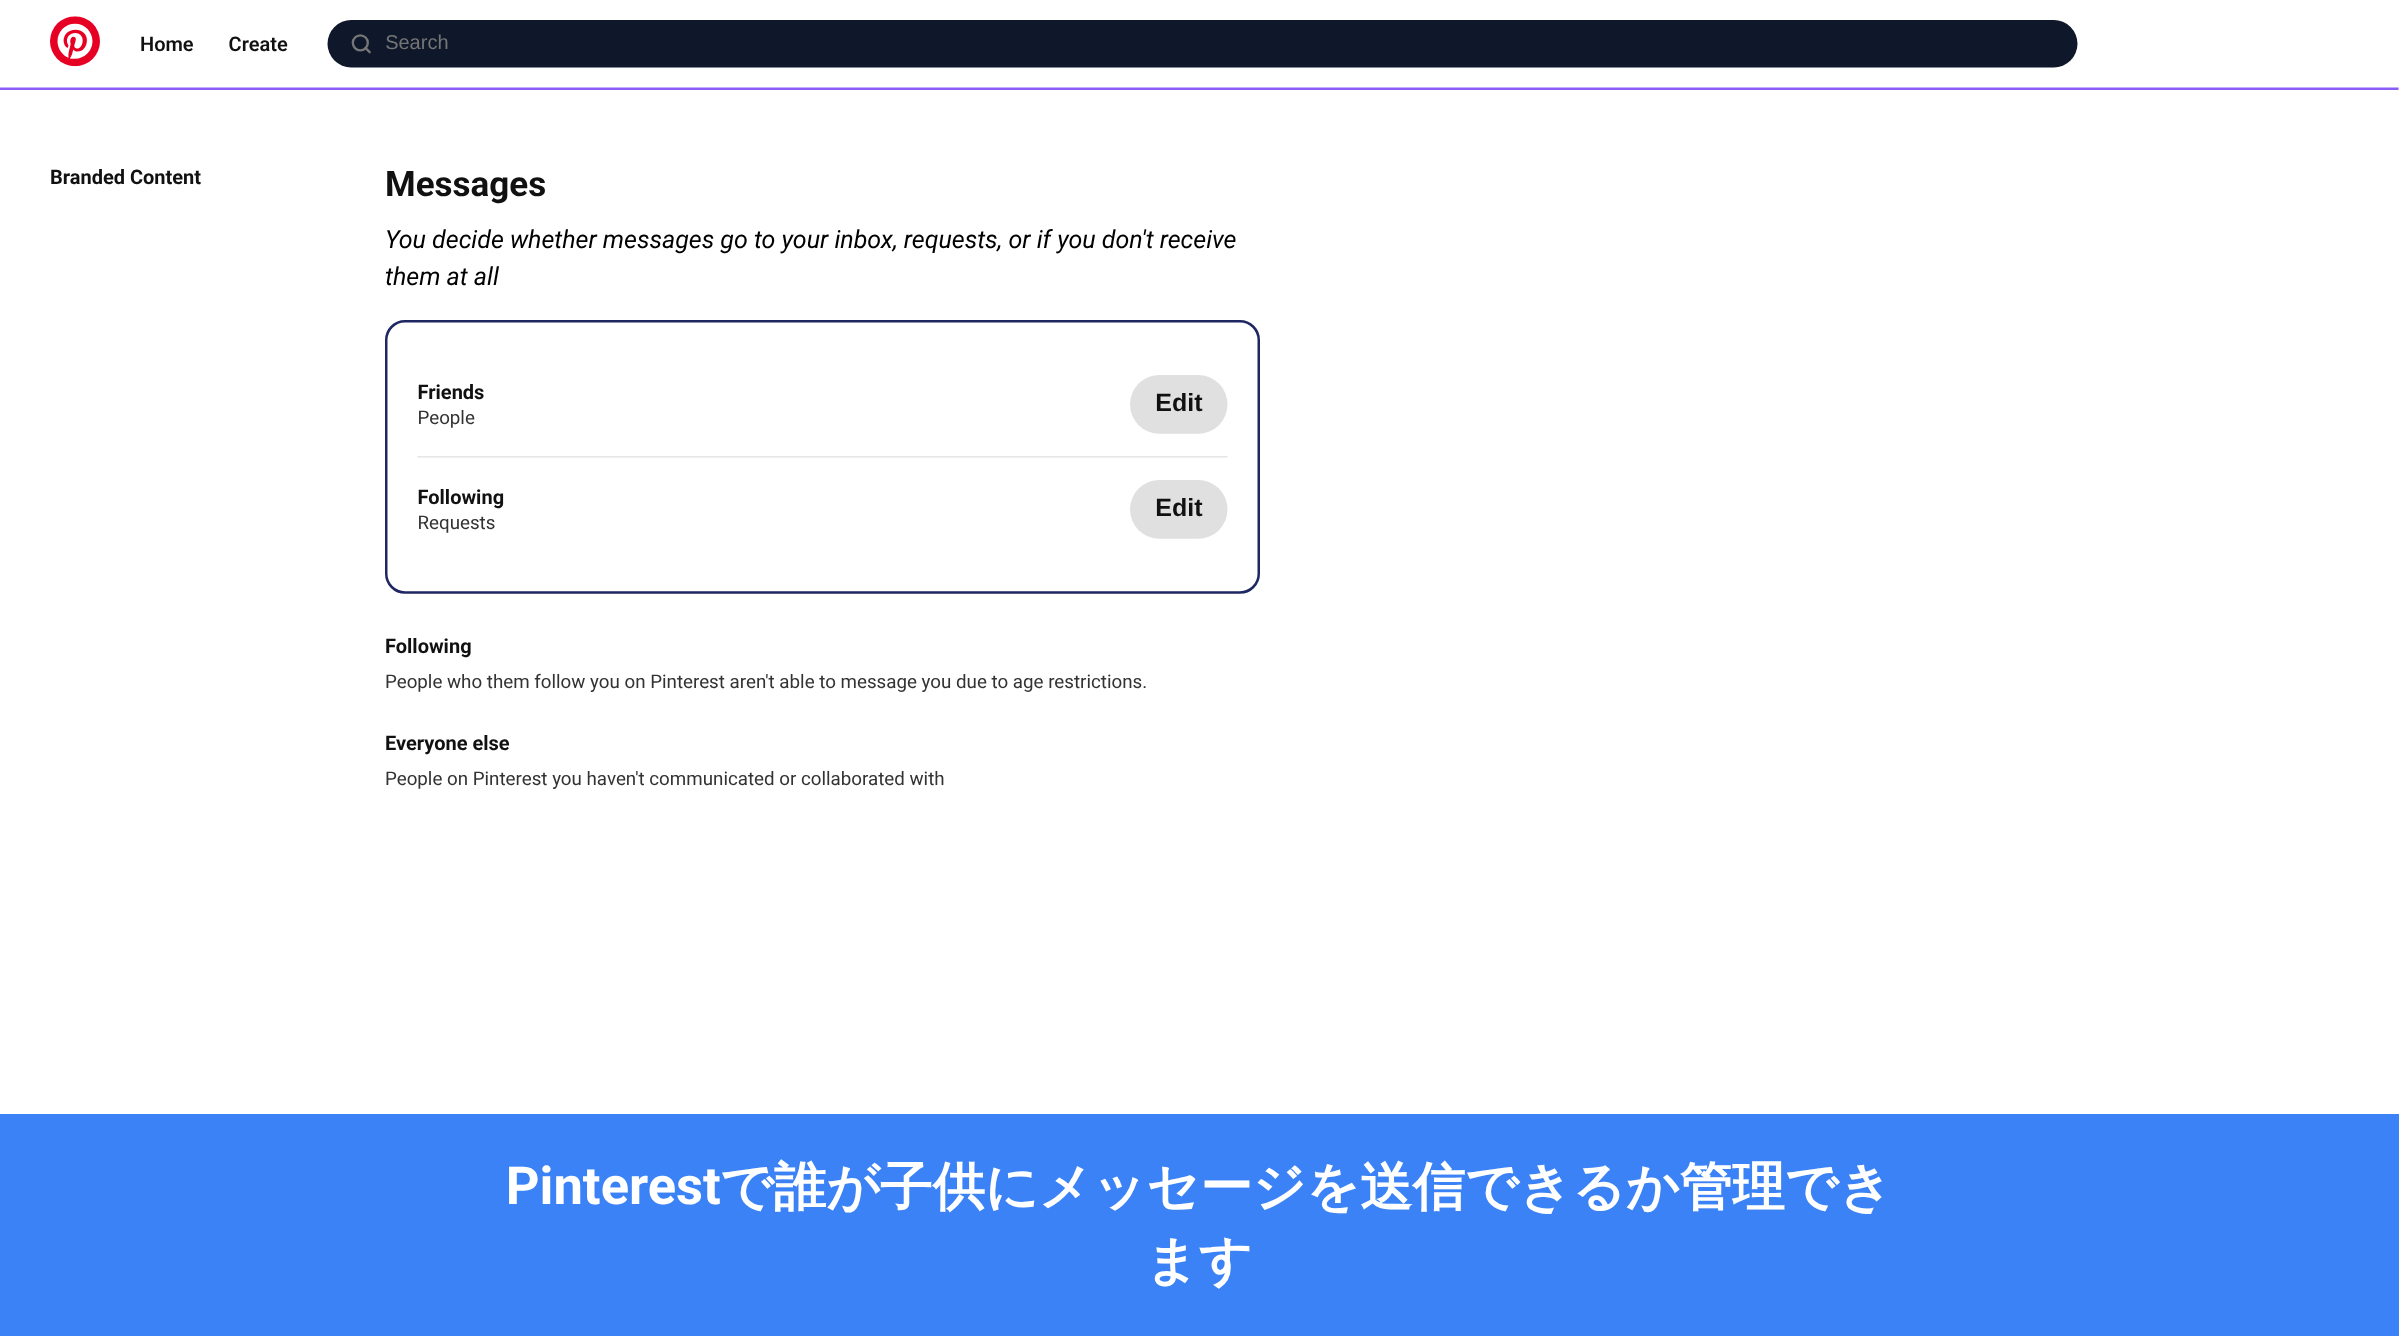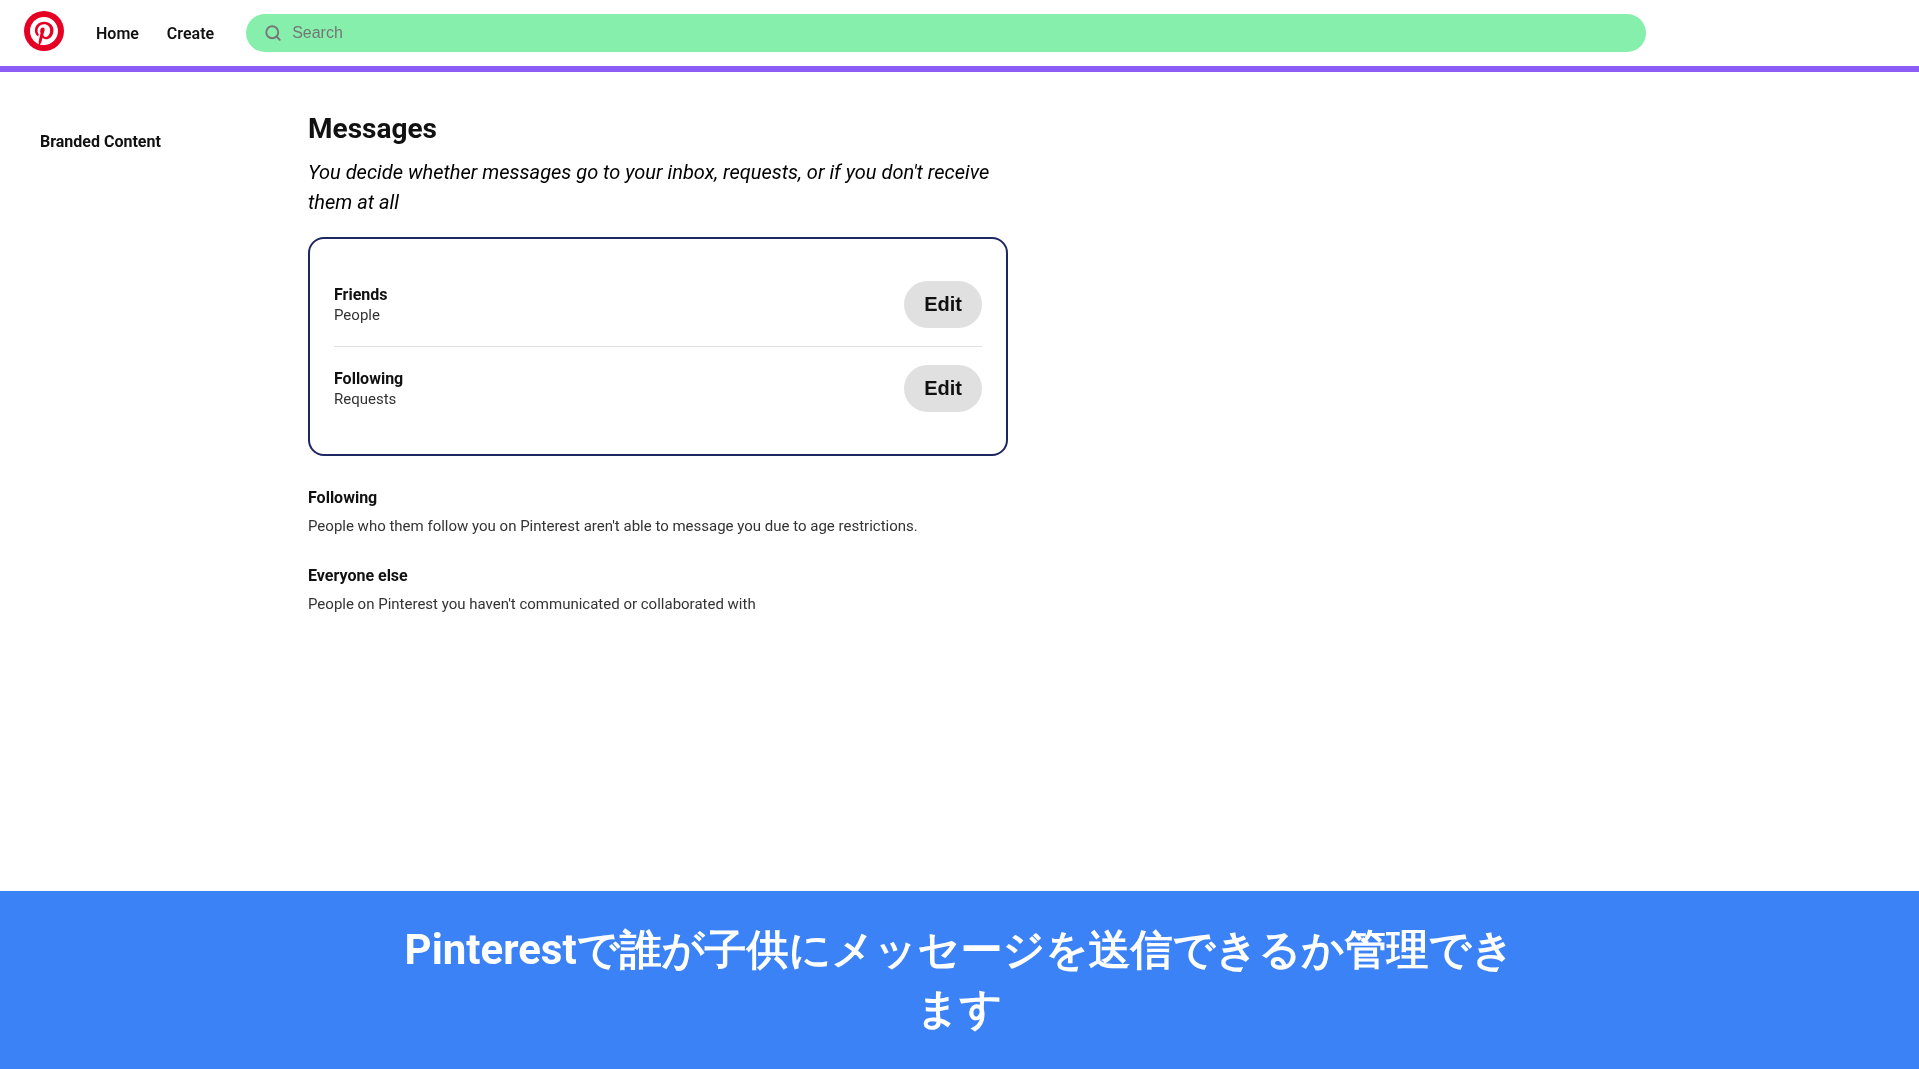--- a/index.html
+++ b/index.html
@@ -13,22 +13,22 @@
       background: #fff;
       width: 1919px;
       min-height: 1069px;
       overflow-x: hidden;
     }
 
     
     .header {
       display: flex;
       align-items: center;
-      padding: 10px 24px;
-      border-bottom: 6px solid #8b5cf6;
+      padding: 10px 40px;
+      border-bottom: 2px solid #8b5cf6;
       background: #fff;
       height: 72px;
       gap: 20px;
     }
 
     .pinterest-logo {
       width: 40px;
       height: 40px;
       flex-shrink: 0;
     }
@@ -39,21 +39,21 @@
       color: #111;
       cursor: pointer;
       padding: 8px 12px;
       border-radius: 24px;
       text-decoration: none;
     }
 
     .search-bar {
       display: flex;
       align-items: center;
-      background: #86efac;
+      background: #0f172a;
       border-radius: 24px;
       padding: 10px 18px;
       flex: 1;
       gap: 10px;
       max-width: 1400px;
     }
 
     .search-icon-svg {
       width: 18px;
       height: 18px;
@@ -90,20 +90,21 @@
       font-weight: 700;
       color: #111;
       margin-bottom: 8px;
     }
 
     
     .page-content {
       flex: 1;
       max-width: 700px;
       padding-top: 0;
+      margin-top: 19px;
     }
 
     .section-title {
       font-size: 28px;
       font-weight: 700;
       color: #111;
       margin-bottom: 12px;
     }
 
     .section-description {

